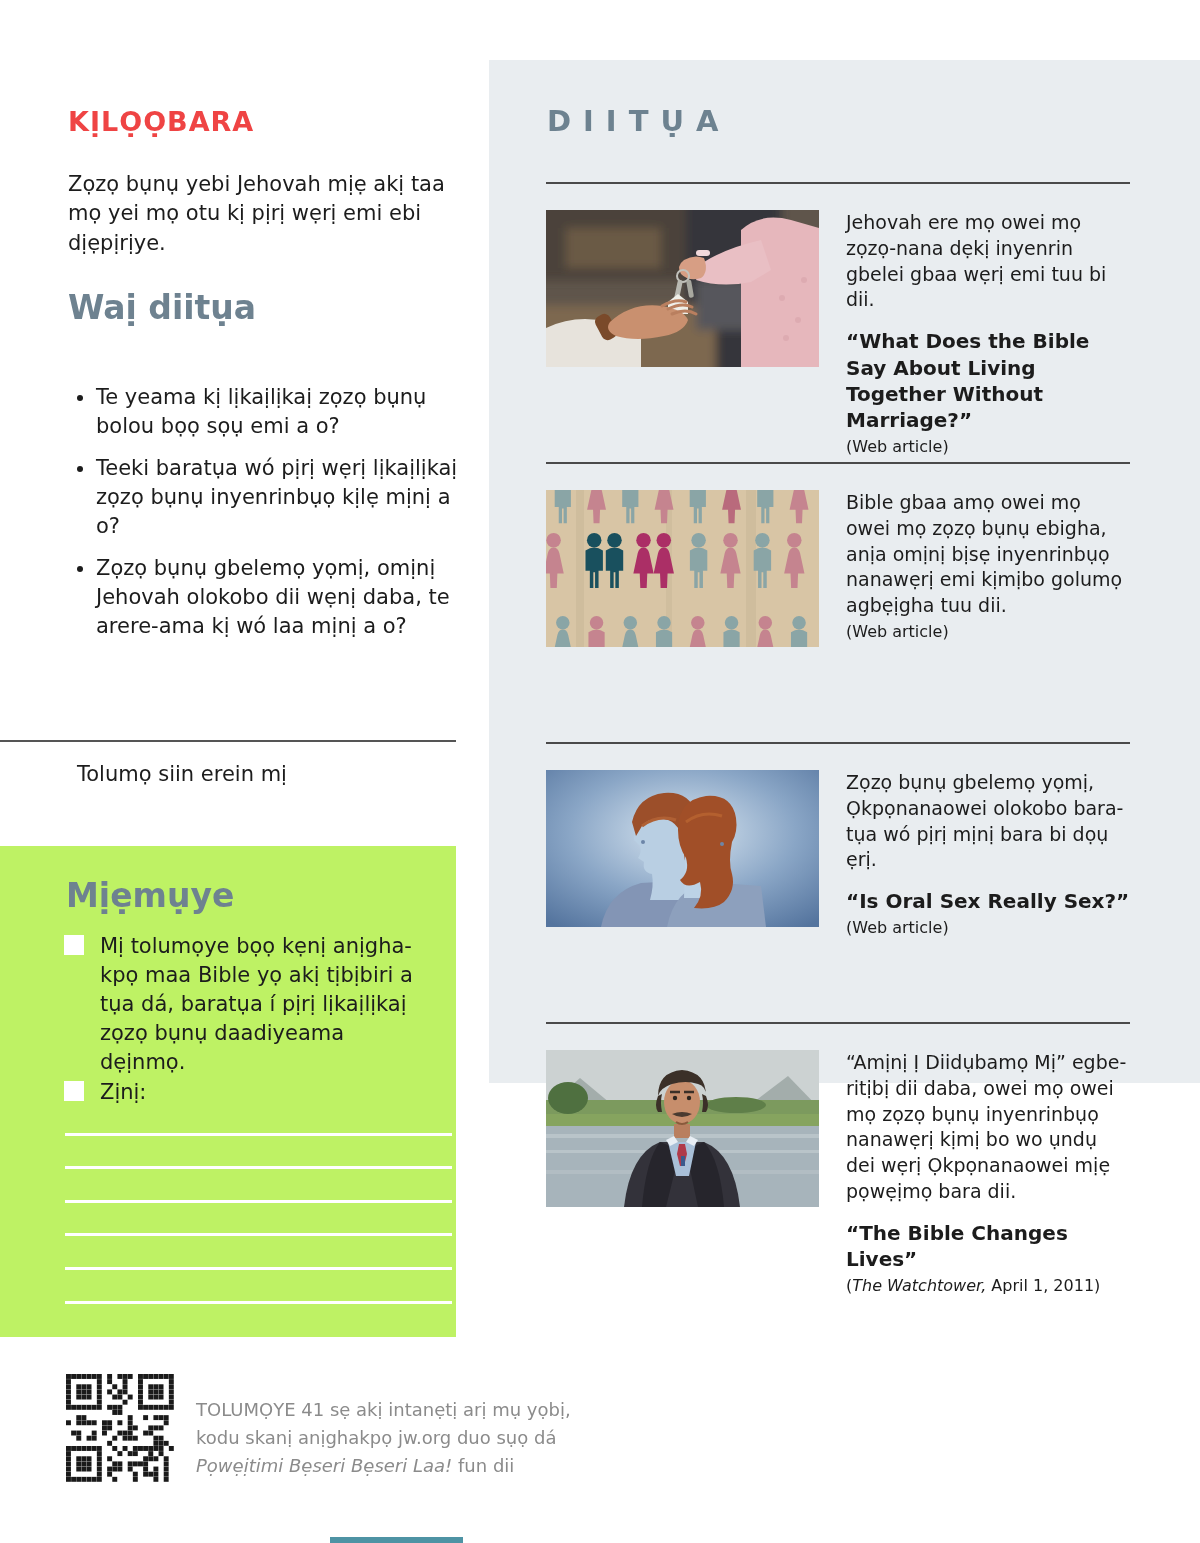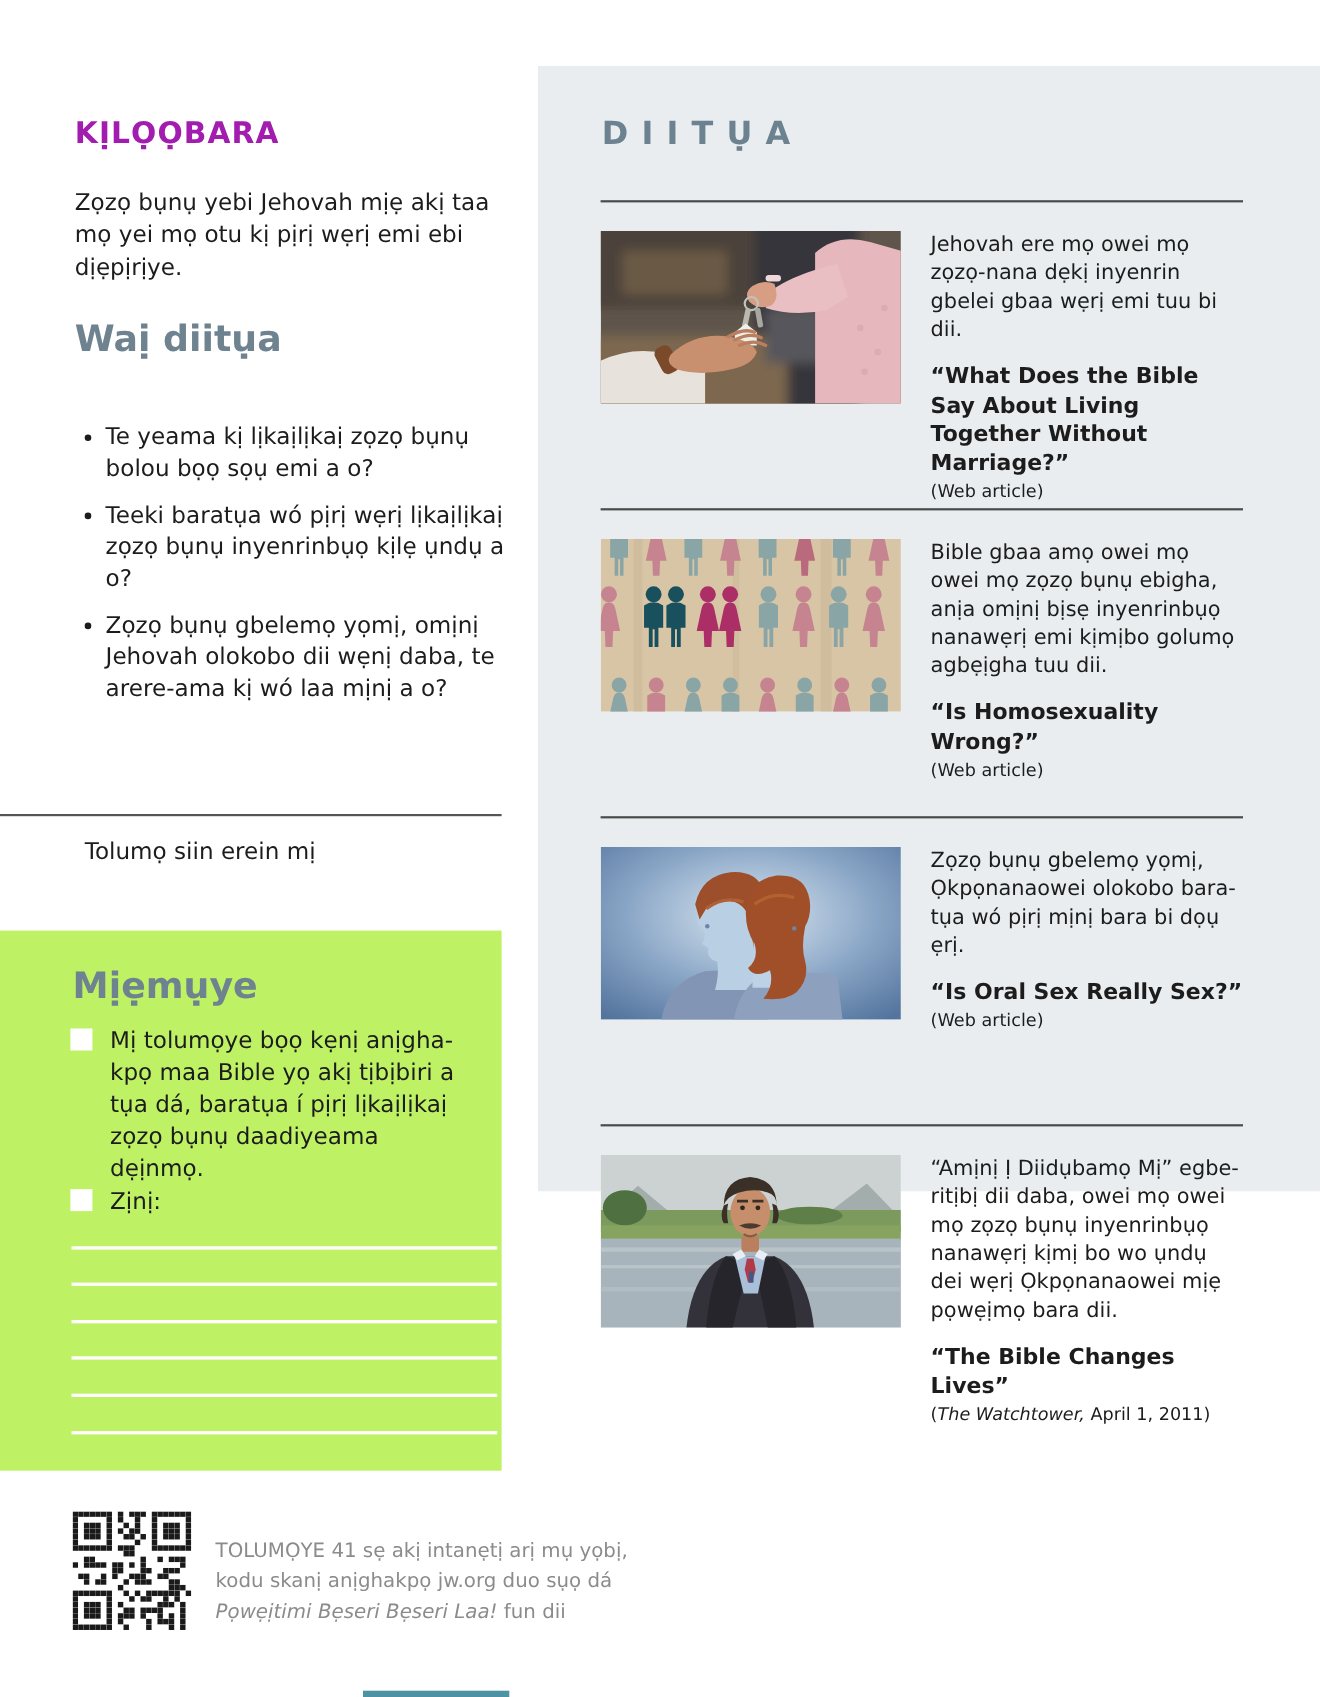--- a/index.html
+++ b/index.html
@@ -6,21 +6,21 @@
   body {
     width:1200px; height:1543px; position:relative; background:#ffffff;
     font-family:"DejaVu Sans","Liberation Sans",sans-serif; color:#1c1c1c;
     overflow:hidden;
   }
   .abs { position:absolute; }
 
   
   .h-teal {
     left:68px; top:106px; font-size:27px; font-weight:bold;
-    color:#a21caf; letter-spacing:1px;
+    color:#ef4444; letter-spacing:1px;
   }
   .intro { left:68px; top:170px; width:402px; font-size:21px; line-height:1.4; }
   .h-slate { font-size:33px; font-weight:bold; color:#6e8290; }
   .h-wai { left:68px; top:288px; }
   .qlist { left:68px; top:383px; width:392px; }
   .qlist ul { margin:0; padding:0 0 0 28px; }
   .qlist li { font-size:21px; line-height:1.38; margin-bottom:13px; }
   .left-rule { left:0; top:740px; width:456px; height:0; border-top:2px solid #555; }
   .note { left:77px; top:762px; font-size:21px; }
 
@@ -62,21 +62,21 @@
 
 <div class="abs h-teal">KỊLỌỌBARA</div>
 
 <div class="abs intro">Zọzọ bụnụ yebi Jehovah mịẹ akị taa mọ yei mọ otu kị pịrị wẹrị emi ebi dịẹpịrịye.</div>
 
 <div class="abs h-slate h-wai">Waị diitụa</div>
 
 <div class="abs qlist">
   <ul>
     <li>Te yeama kị lịkaịlịkaị zọzọ bụnụ bolou bọọ sọụ emi a o?</li>
-    <li>Teeki baratụa wó pịrị wẹrị lịkaịlịkaị zọzọ bụnụ inyenrinbụọ kịlẹ ụndụ a o?</li>
+    <li>Teeki baratụa wó pịrị wẹrị lịkaịlịkaị zọzọ bụnụ inyenrinbụọ kịlẹ mịnị a o?</li>
     <li>Zọzọ bụnụ gbelemọ yọmị, omịnị Jehovah olokobo dii wẹnị daba, te arere-ama kị wó laa mịnị a o?</li>
   </ul>
 </div>
 
 <div class="abs left-rule"></div>
 
 <div class="abs note">Tolumọ siin erein mị</div>
 
 <div class="abs hw-box">
   <div class="h-slate hw-title">Mịẹmụye</div>
@@ -410,21 +410,20 @@
             <use href="#pm" x="75" y="0" fill="#8aa5a6"></use>
           <use href="#pf" x="100" y="0" fill="#c5848f"></use>
             <use href="#pm" x="125" y="0" fill="#8aa5a6"></use>
           <use href="#pf" x="150" y="0" fill="#c5848f"></use>
             <use href="#pm" x="175" y="0" fill="#8aa5a6"></use>
         </g>
       </svg>
     </div>
     <div class="body">
       <div class="d-desc">Bible gbaa amọ owei mọ owei mọ zọzọ bụnụ ebigha, anịa omịnị bịsẹ inyenrinbụọ nanawẹrị emi kịmịbo golumọ agbẹịgha tuu dii.</div>
-      <div class="d-title">“Is Homosexuality Wrong?”</div>
       <div class="d-src">(Web article)</div>
     </div>
   </div>
 
   <div class="d-item it3">
     <div class="pic">
       <svg width="273" height="157" viewBox="0 0 273 157">
         <defs>
           <radialGradient id="g3" cx="50%" cy="40%" r="75%">
             <stop offset="0%" stop-color="#d9e6f1"></stop>

